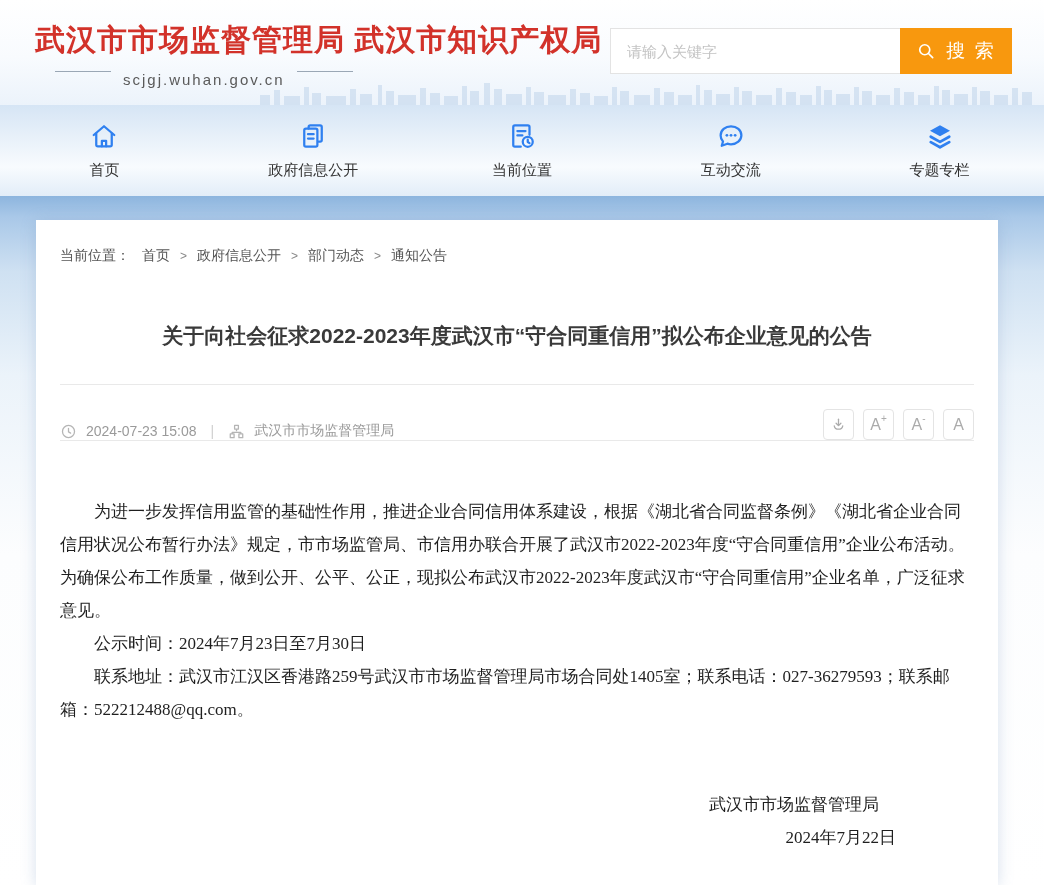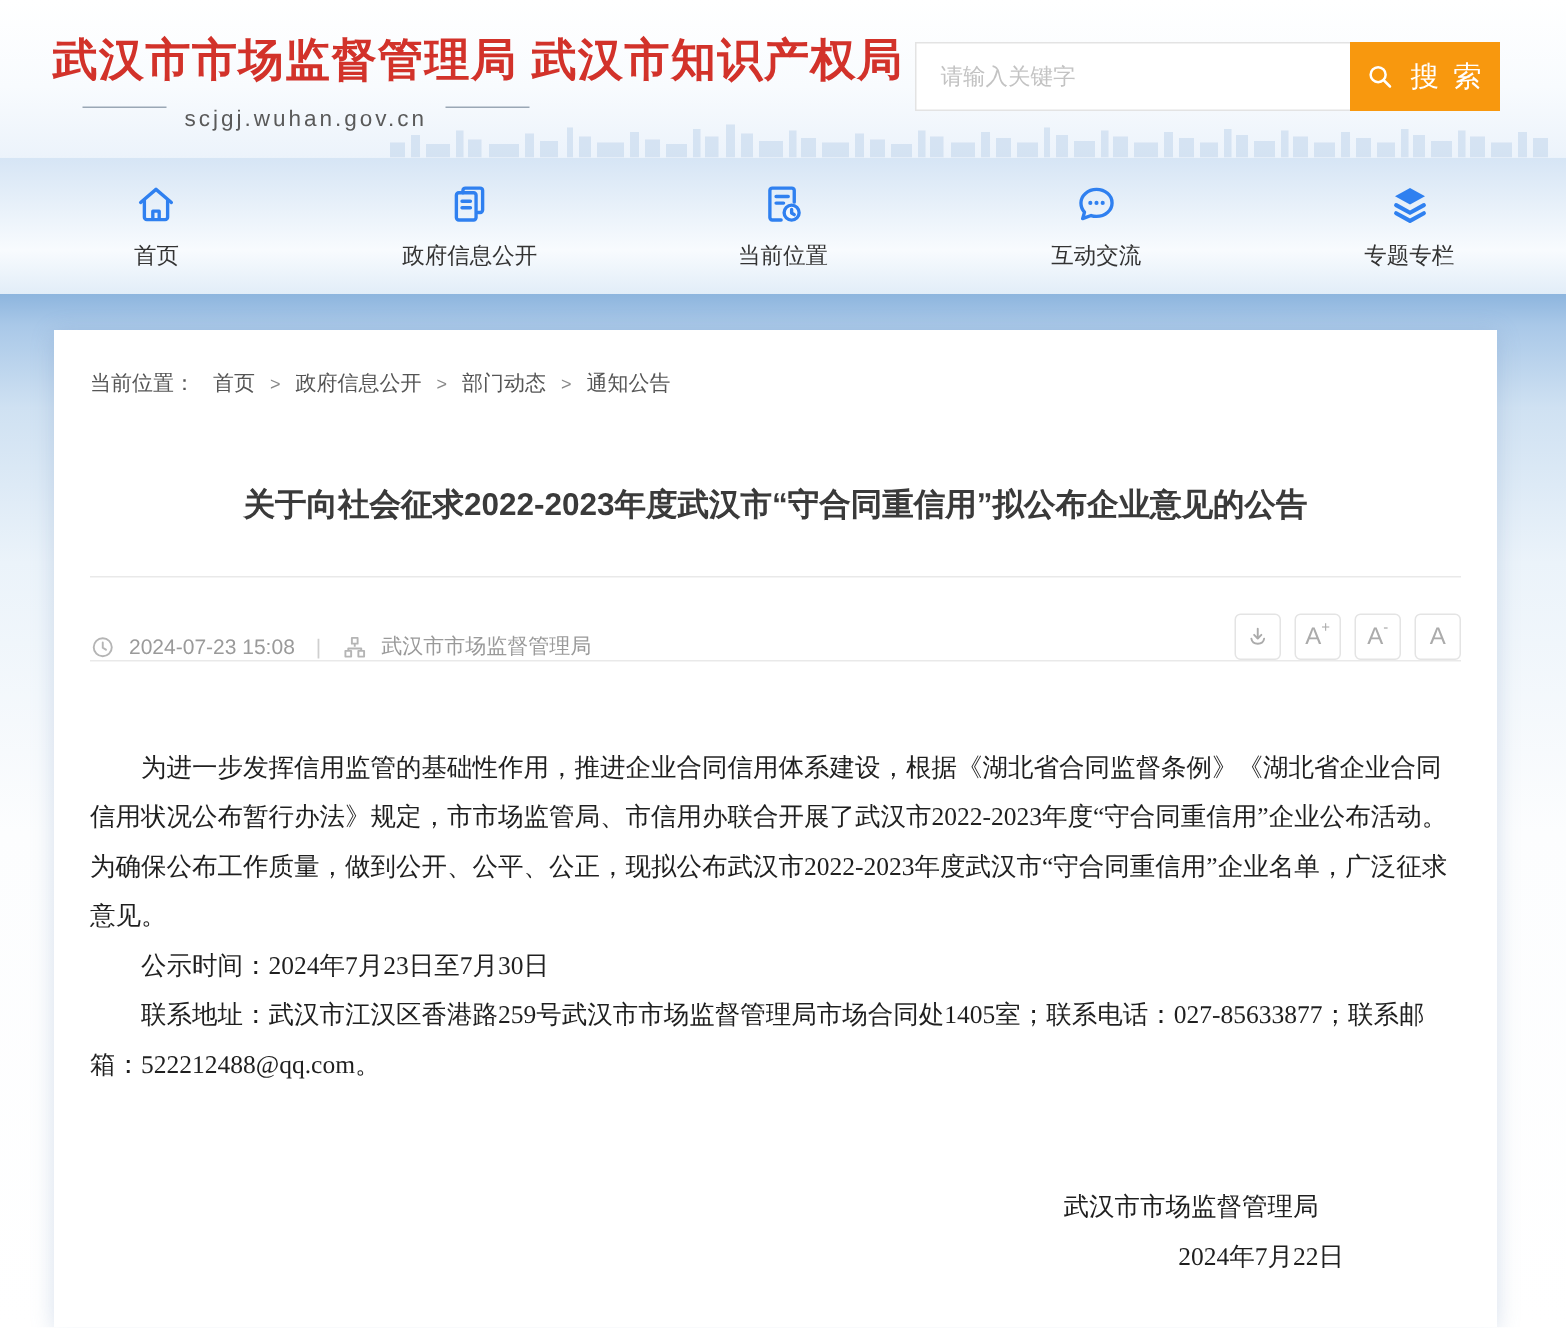--- a/index.html
+++ b/index.html
@@ -10,21 +10,21 @@
   .site-header { position:relative; height:105px; background:linear-gradient(180deg,#ffffff 0%,#f8fbfe 55%,#ecf3fb 100%); }
   .logo-block { position:absolute; left:35px; top:20px; }
   .logo-title { color:#d2322a; font-size:30px; font-weight:bold; letter-spacing:1px; white-space:nowrap; }
   .logo-domain-row { display:flex; gap:12px; margin-top:10px; margin-left:20px; color:#5a5a5a; font-size:15px; letter-spacing:2px; }
   .dash { width:56px; height:1px; background:#9aa7b5; }
   .skyline { position:absolute; left:0; bottom:0; width:1044px; height:26px; pointer-events:none; }
 
   .search-box { position:absolute; left:610px; top:28px; display:flex; }
   .search-input { width:290px; height:46px; border:1px solid #e3e3e3; border-right:none; padding:0 16px; font-size:15px; color:#14532d; background:#fff; outline:none; font-family:inherit; }
   .search-input::placeholder { color:#c3c3c3; }
-  .search-btn { width:100px; height:46px; background:#f8980e; color:#fff; border:none; font-size:19px; display:flex; align-items:center; justify-content:center; gap:10px; cursor:pointer; font-family:inherit; letter-spacing:2px; }
+  .search-btn { width:112px; height:46px; background:#f8980e; color:#fff; border:none; font-size:19px; display:flex; align-items:center; justify-content:center; gap:10px; cursor:pointer; font-family:inherit; letter-spacing:2px; }
 
   
   .main-nav { height:91px; display:flex; background:linear-gradient(180deg,#d6e5f5 0%,#eaf2fa 40%,#f8fbfe 68%,#e2edf8 100%); }
   .nav-item { flex:1; display:flex; flex-direction:column; align-items:center; justify-content:center; gap:10px; text-decoration:none; cursor:pointer; }
   .nav-icon svg { width:30px; height:30px; display:block; }
   .nav-label { font-size:15px; color:#333; }
 
   
   .backdrop { height:689px; padding-top:24px; background:linear-gradient(180deg,#8db5de 0%,#a9c8e8 3%,#cfe1f2 11%,#ebf3fa 26%,#fcfdfe 52%,#ffffff 100%); }
   .card { width:962px; height:665px; margin-left:36px; background:#fff; box-shadow:0 2px 14px rgba(110,145,190,.28); padding:0 24px; overflow:hidden; }
@@ -243,21 +243,21 @@
           <button class="tool-btn">
               <span>A</span>
               <sup></sup>
             </button>
         </div>
       </div>
 
       <div class="article-body">
         <p>为进一步发挥信用监管的基础性作用，推进企业合同信用体系建设，根据《湖北省合同监督条例》《湖北省企业合同信用状况公布暂行办法》规定，市市场监管局、市信用办联合开展了武汉市2022-2023年度“守合同重信用”企业公布活动。为确保公布工作质量，做到公开、公平、公正，现拟公布武汉市2022-2023年度武汉市“守合同重信用”企业名单，广泛征求意见。</p>
         <p>公示时间：2024年7月23日至7月30日</p>
-        <p>联系地址：武汉市江汉区香港路259号武汉市市场监督管理局市场合同处1405室；联系电话：027-85633877；联系邮箱：522212488@qq.com。</p>
+        <p>联系地址：武汉市江汉区香港路259号武汉市市场监督管理局市场合同处1405室；联系电话：027-36279593；联系邮箱：522212488@qq.com。</p>
         <div class="signature">
           <p class="sig-org">武汉市市场监督管理局</p>
           <p class="sig-date">2024年7月22日</p>
         </div>
       </div>
 
     </div>
   </main>
 </div>
 

